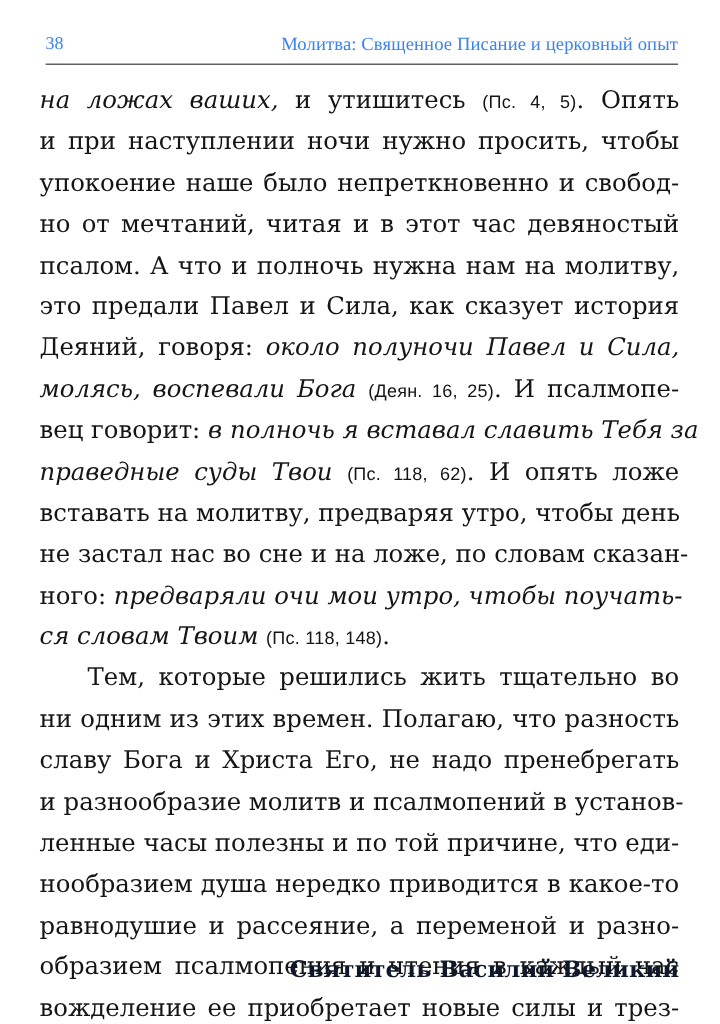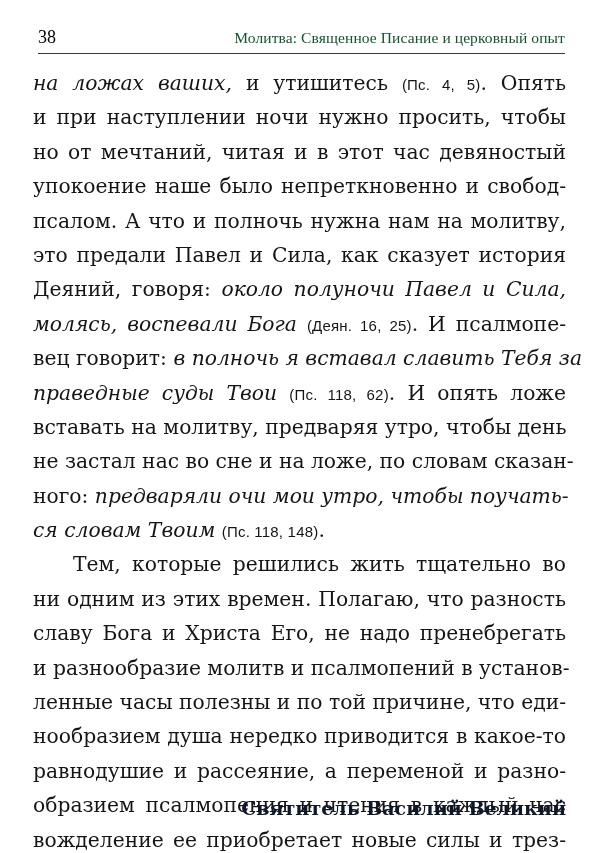--- a/index.html
+++ b/index.html
@@ -1,20 +1,20 @@
 <!DOCTYPE html>
 <html><head>
 <meta charset="utf-8">
 <style>
   html, body { margin: 0; padding: 0; background: #ffffff; }
   body { width: 600px; height: 853px; overflow: hidden; position: relative; color: #151515; }
   .page { position: absolute; left: 0; top: 0; width: 600px; height: 853px; background: #fff; }
   .header { position: absolute; left: 38px; top: 24px; width: 527px; height: 26px; font-family: "Liberation Serif", serif; }
-  .page-num { position: absolute; left: 0; top: 0; font-size: 18px; line-height: 26px; color: #000000; }
-  .running-title { position: absolute; right: 0; top: 2px; font-size: 15.5px; line-height: 24px; color: #14532d; letter-spacing: 0.1px; }
+  .page-num { position: absolute; left: 0; top: 0; font-size: 15px; line-height: 26px; color: #3b82f6; }
+  .running-title { position: absolute; right: 0; top: 2px; font-size: 15.5px; line-height: 24px; color: #3b82f6; letter-spacing: 0.1px; }
   .rule { position: absolute; left: 38px; top: 53px; width: 527px; height: 0; border-top: 1px solid #3a3a3a; }
   .body-text { position: absolute; left: 33px; top: 66px; width: 533px; font-family: "DejaVu Serif", serif; font-size: 20.3px; line-height: 34.4px; color: #151515; }
   .line { display: block; white-space: nowrap; text-align: justify; text-align-last: justify; height: 34.4px; }
   .line.last { text-align-last: left; }
   .line.indent { padding-left: 40px; }
   .it { font-style: italic; }
   .ref { font-family: "Liberation Sans", sans-serif; font-size: 15px; letter-spacing: 0.2px; margin-top: 24px; }
   .signature { position: absolute; right: 34px; top: 793px; font-family: "DejaVu Serif", serif; font-weight: bold; font-size: 19px; line-height: 30px; color: #0f172a; }
 </style>
 </head>
@@ -23,22 +23,22 @@
 <div class="page">
   <div class="header">
     <span class="page-num">38</span>
     <span class="running-title">Молитва: Священное Писание и церковный опыт</span>
   </div>
   <div class="rule"></div>
 
   <div class="body-text" id="body-text">
       <span class="line"><span class="it">на ложах ваших,</span><span> и утишитесь </span><span class="ref">(Пс. 4, 5)</span><span>. Опять</span></span>
       <span class="line"><span>и при наступлении ночи нужно просить, чтобы</span></span>
+      <span class="line"><span>упокоение наше было непреткновенно и свобод-</span></span>
       <span class="line"><span>но от мечтаний, читая и в этот час девяностый</span></span>
-      <span class="line"><span>упокоение наше было непреткновенно и свобод-</span></span>
       <span class="line"><span>псалом. А что и полночь нужна нам на молитву,</span></span>
       <span class="line"><span>это предали Павел и Сила, как сказует история</span></span>
       <span class="line"><span>Деяний, говоря: </span><span class="it">около полуночи Павел и Сила,</span></span>
       <span class="line"><span class="it">молясь, воспевали Бога</span><span> </span><span class="ref">(Деян. 16, 25)</span><span>. И псалмопе-</span></span>
       <span class="line"><span>вец говорит: </span><span class="it">в полночь я вставал славить Тебя за</span></span>
       <span class="line"><span class="it">праведные суды Твои</span><span> </span><span class="ref">(Пс. 118, 62)</span><span>. И опять ложе</span></span>
       <span class="line"><span>вставать на молитву, предваряя утро, чтобы день</span></span>
       <span class="line"><span>не застал нас во сне и на ложе, по словам сказан-</span></span>
       <span class="line"><span>ного: </span><span class="it">предваряли очи мои утро, чтобы поучать-</span></span>
       <span class="line last"><span class="it">ся словам Твоим</span><span> </span><span class="ref">(Пс. 118, 148)</span><span>.</span></span>

